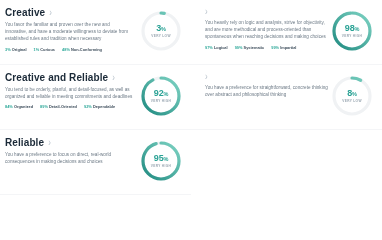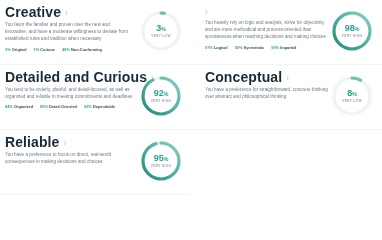--- a/index.html
+++ b/index.html
@@ -41,21 +41,21 @@
     min-width: 0;
     padding-top: 2px;
   }
   .titlerow {
     display: flex;
     align-items: center;
     gap: 4px;
     margin-bottom: 3px;
   }
   .title {
-    font-size: 14px;
+    font-size: 10px;
     font-weight: bold;
     color: #1b2a38;
     letter-spacing: 0.1px;
     line-height: 11px;
     white-space: nowrap;
   }
   .chev {
     display: inline-block;
     font-size: 8px;
     color: #b9c3cc;
@@ -206,21 +206,21 @@
         <div class="gtext">
           <div class="gnum">98<span class="pct">%</span></div>
           <div class="glabel">VERY HIGH</div>
         </div>
       </div>
     </div>
   </div>
     <div class="cell">
     <div class="txtcol">
       <div class="titlerow">
-        <span class="title">Detailed and Curious</span>
+        <span class="title">Creative and Reliable</span>
         <span class="chev">›</span>
       </div>
       <p class="desc">You tend to be orderly, planful, and detail-focused, as well as organized and reliable in meeting commitments and deadlines</p>
       <div class="tags">
           <span class="tag"><span class="tnum">84% </span><span class="tlbl">Organized</span></span>
           <span class="tag"><span class="tnum">89% </span><span class="tlbl">Detail-Oriented</span></span>
           <span class="tag"><span class="tnum">92% </span><span class="tlbl">Dependable</span></span>
         </div>
     </div>
     <div class="gaugewrap">
@@ -238,21 +238,20 @@
         <div class="gtext">
           <div class="gnum">92<span class="pct">%</span></div>
           <div class="glabel">VERY HIGH</div>
         </div>
       </div>
     </div>
   </div>
     <div class="cell right">
     <div class="txtcol">
       <div class="titlerow">
-        <span class="title">Conceptual</span>
         <span class="chev">›</span>
       </div>
       <p class="desc">You have a preference for straightforward, concrete thinking over abstract and philosophical thinking</p>
       <div class="tags"></div>
     </div>
     <div class="gaugewrap">
       <div class="gauge">
         <svg viewBox="0 0 44 44">
           <defs>
               <linearGradient id="g3" x1="0" y1="0" x2="1" y2="1">

